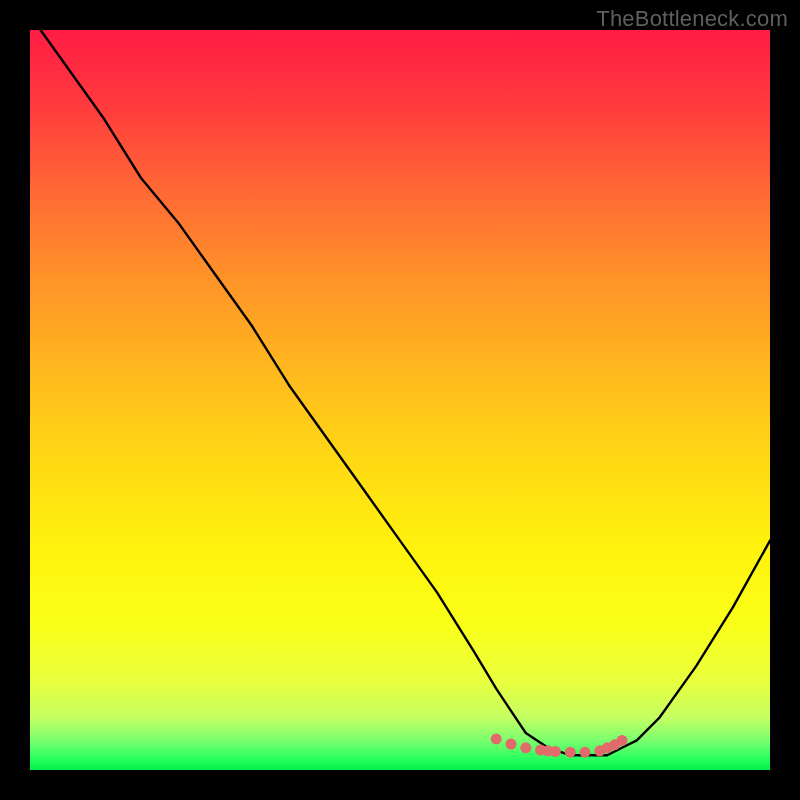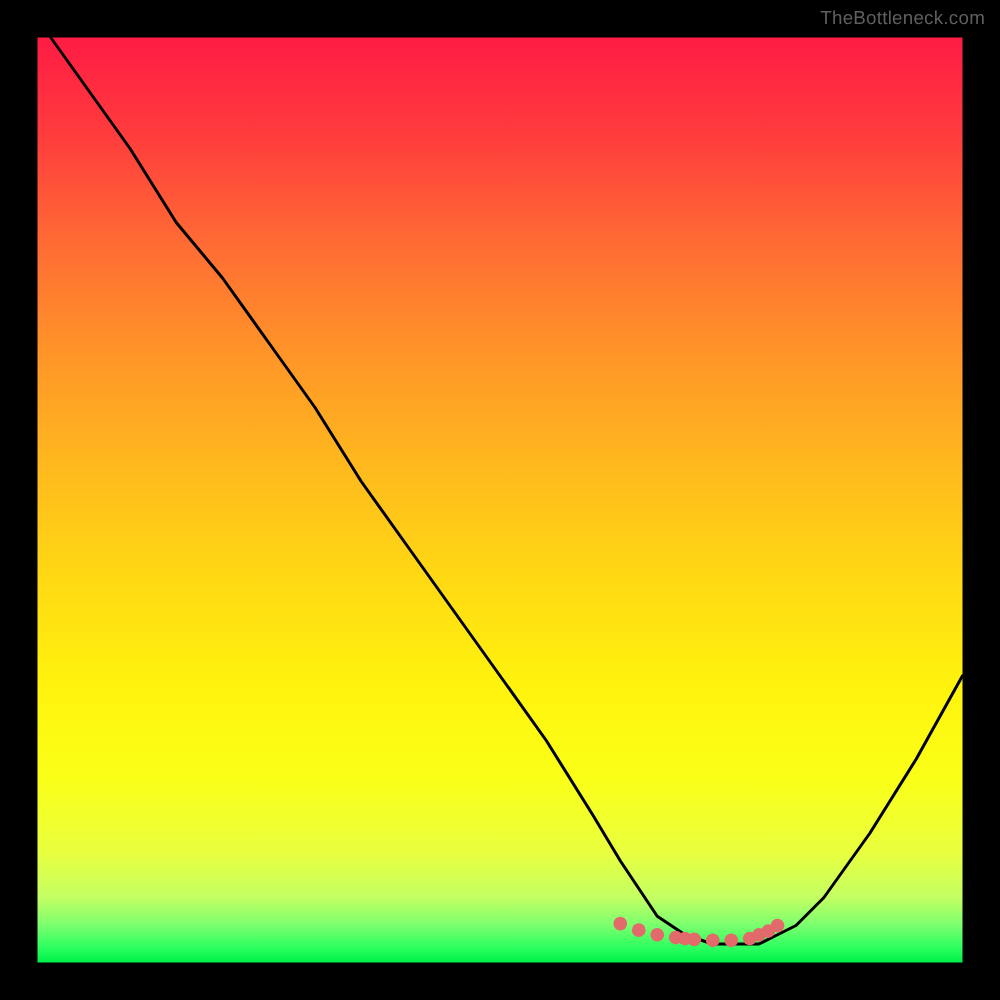--- a/index.html
+++ b/index.html
@@ -39,21 +39,21 @@
       #7aff6e 96%,
       #28ff5e 98.5%,
       #00f04a 100%
     );
   }
   .watermark {
     position: absolute;
     top: 6px;
     right: 12px;
     color: #5f5f5f;
-    font-size: 15px;
+    font-size: 22px;
     font-weight: 500;
     letter-spacing: 0.2px;
   }
   svg.curve {
     position: absolute;
     left: 0;
     top: 0;
     width: 740px;
     height: 740px;
     overflow: visible;

